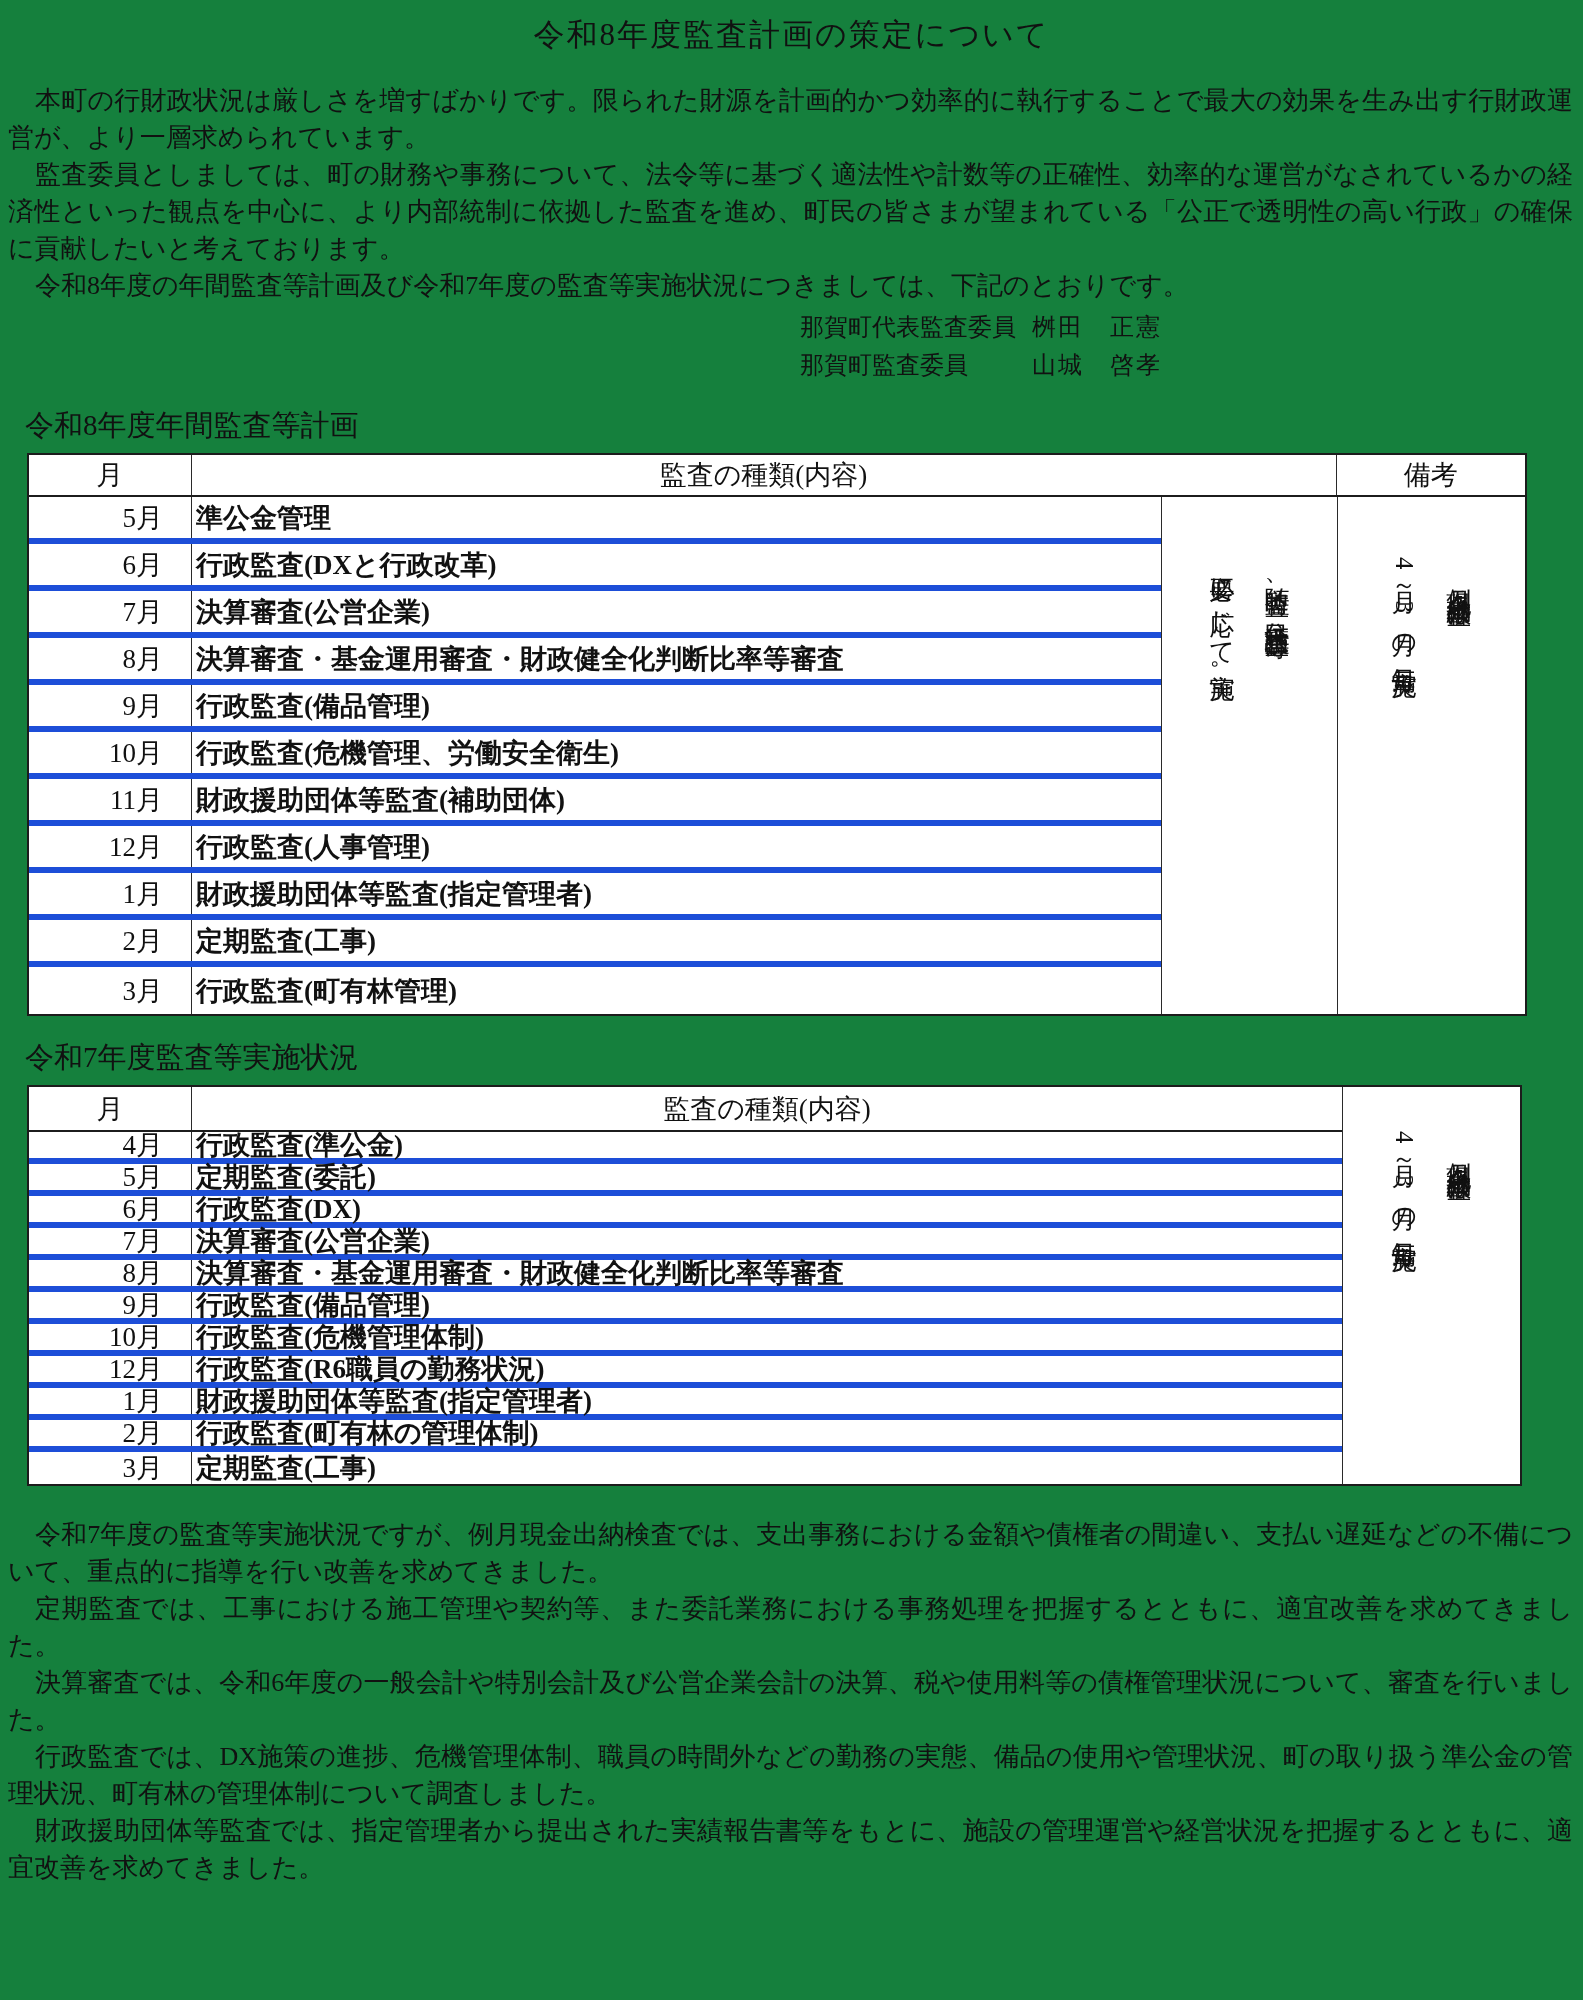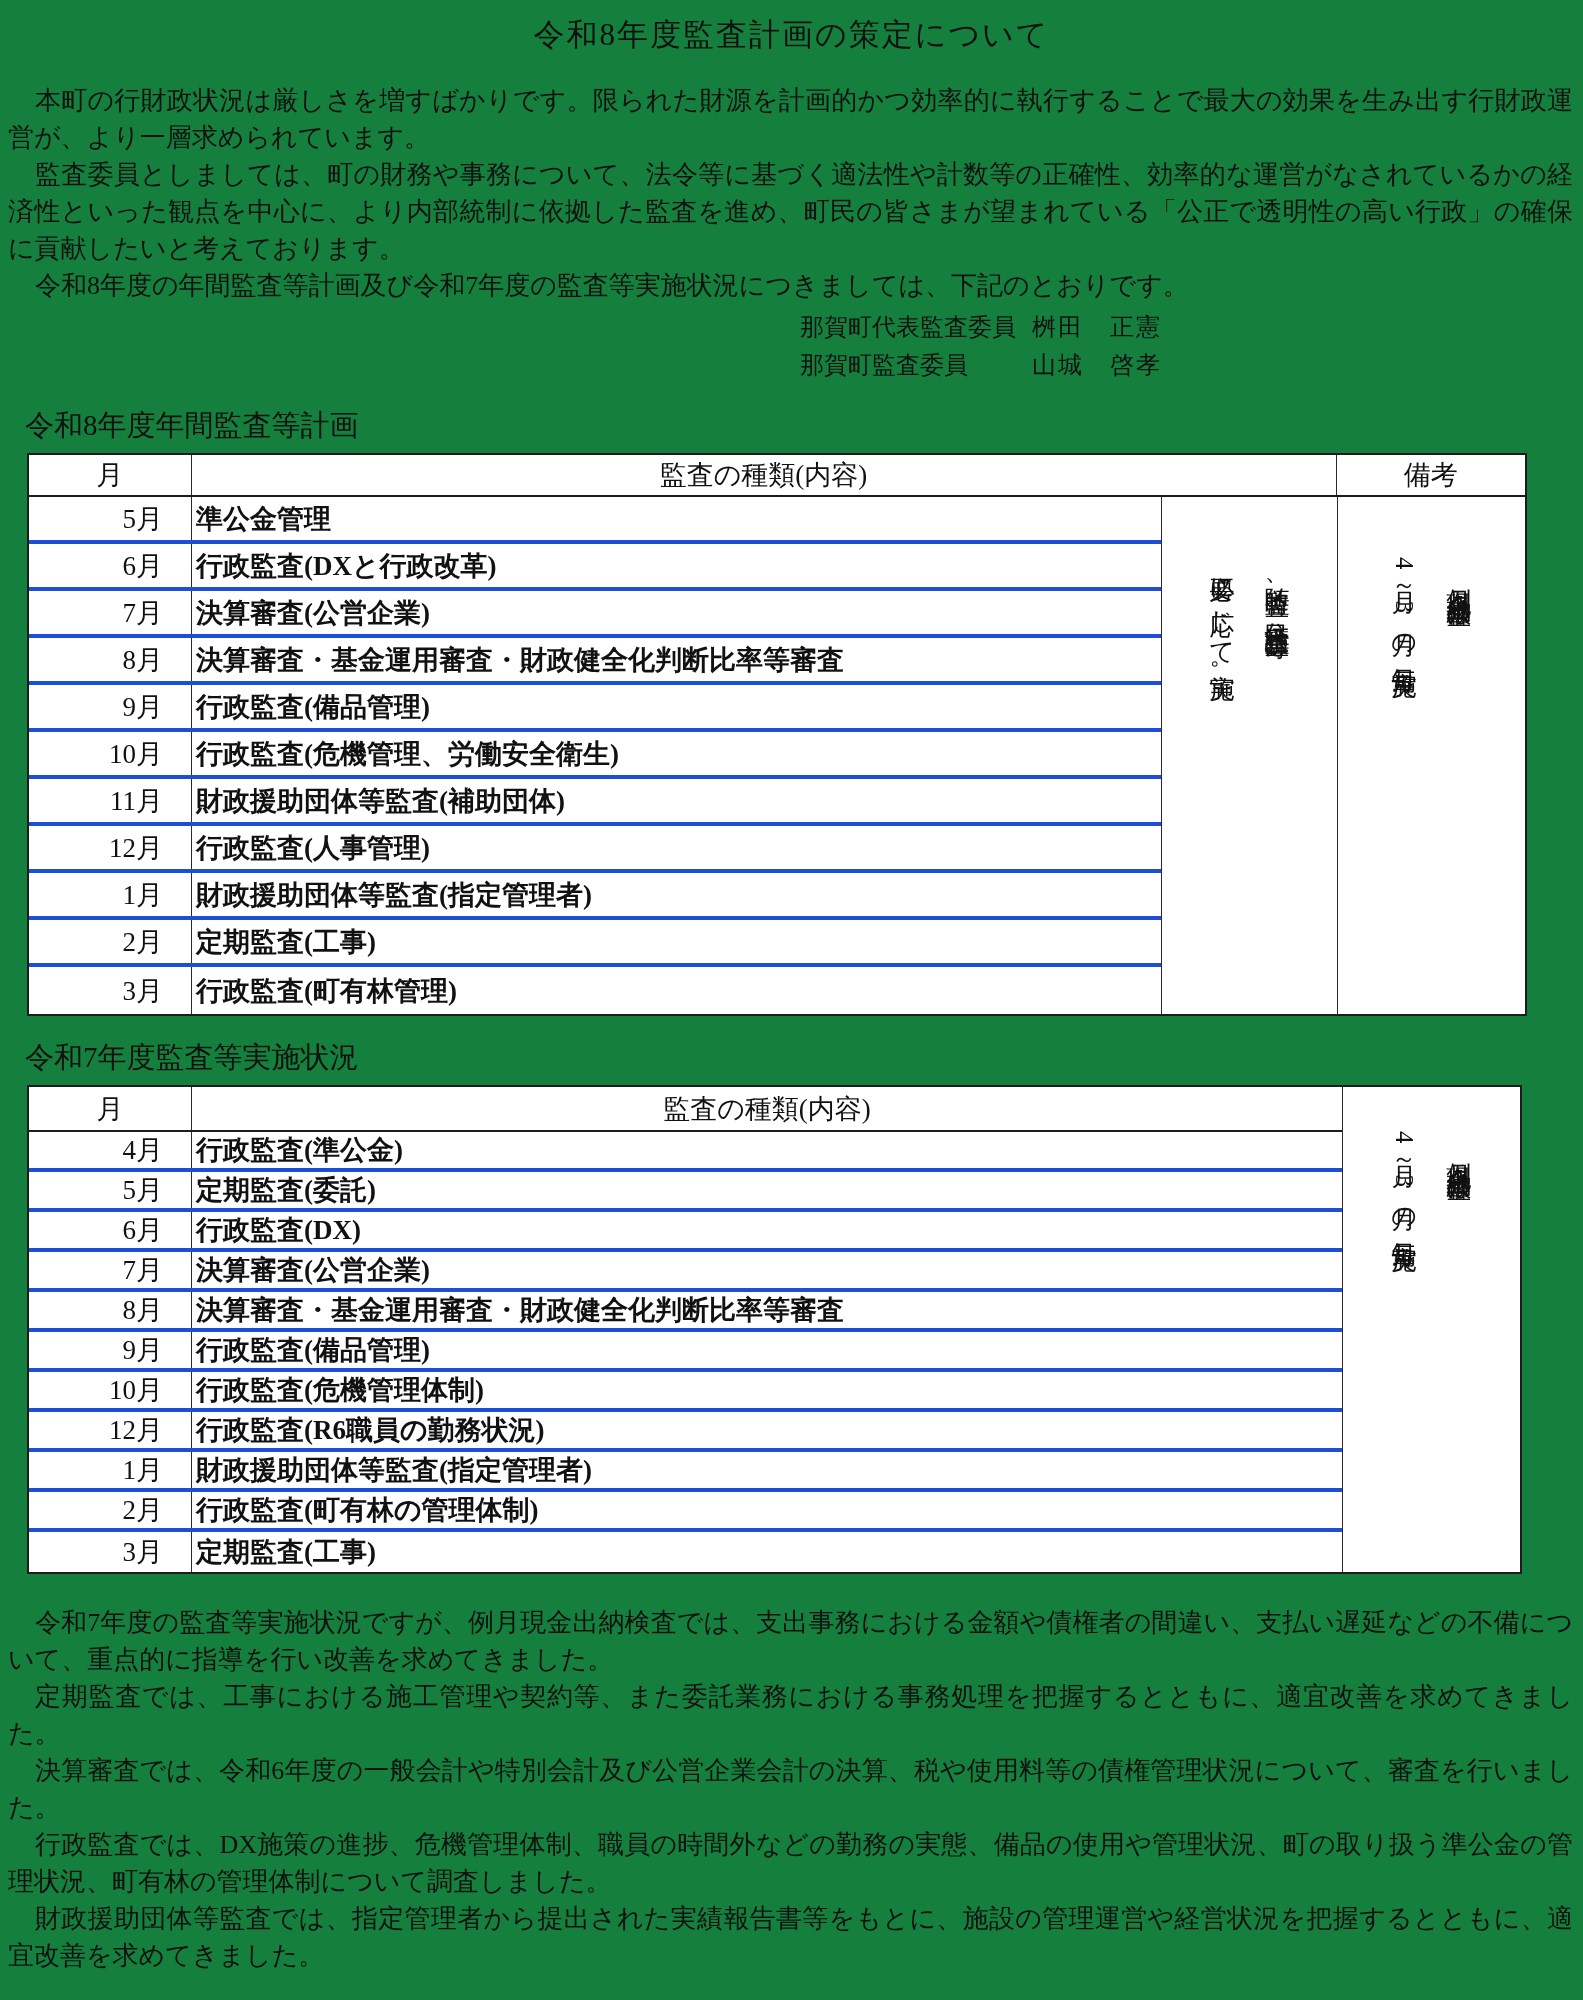--- a/index.html
+++ b/index.html
@@ -41,24 +41,24 @@
   .hrow { display:flex; border-bottom:2px solid #1c1c1c; }
   .t1 .hrow { height:42px; }
   .t2 .hrow { height:45px; }
   .hcell {
     display:flex; align-items:center; justify-content:center;
     font-size:27px;
   }
   .vline-r { border-right:1px solid #2a2a2a; }
   .tbody { display:flex; }
   .rows-col {}
-  .tr { display:flex; border-bottom:4px solid #1d4ed8; }
+  .tr { display:flex; border-bottom:6px solid #1d4ed8; }
   .tr:last-child { border-bottom:none; }
   .t1 .tr { height:47px; }
-  .t2 .tr { height:40px; }
+  .t2 .tr { height:32px; }
   .td { display:flex; align-items:center; font-size:27px; }
   .td-month { justify-content:flex-end; padding-right:28px; }
   .td-content { padding-left:4px;font-weight:bold; }
   
   .t1 .w-month { width:163px; }
   .t1 .w-type-h { width:1148px; }
   .t1 .w-content { width:969px; }
   .t1 .w-note { width:179px; }
   .t1 .w-remarks { width:189px; }
   .t1 .rows-col { width:1132px; }

